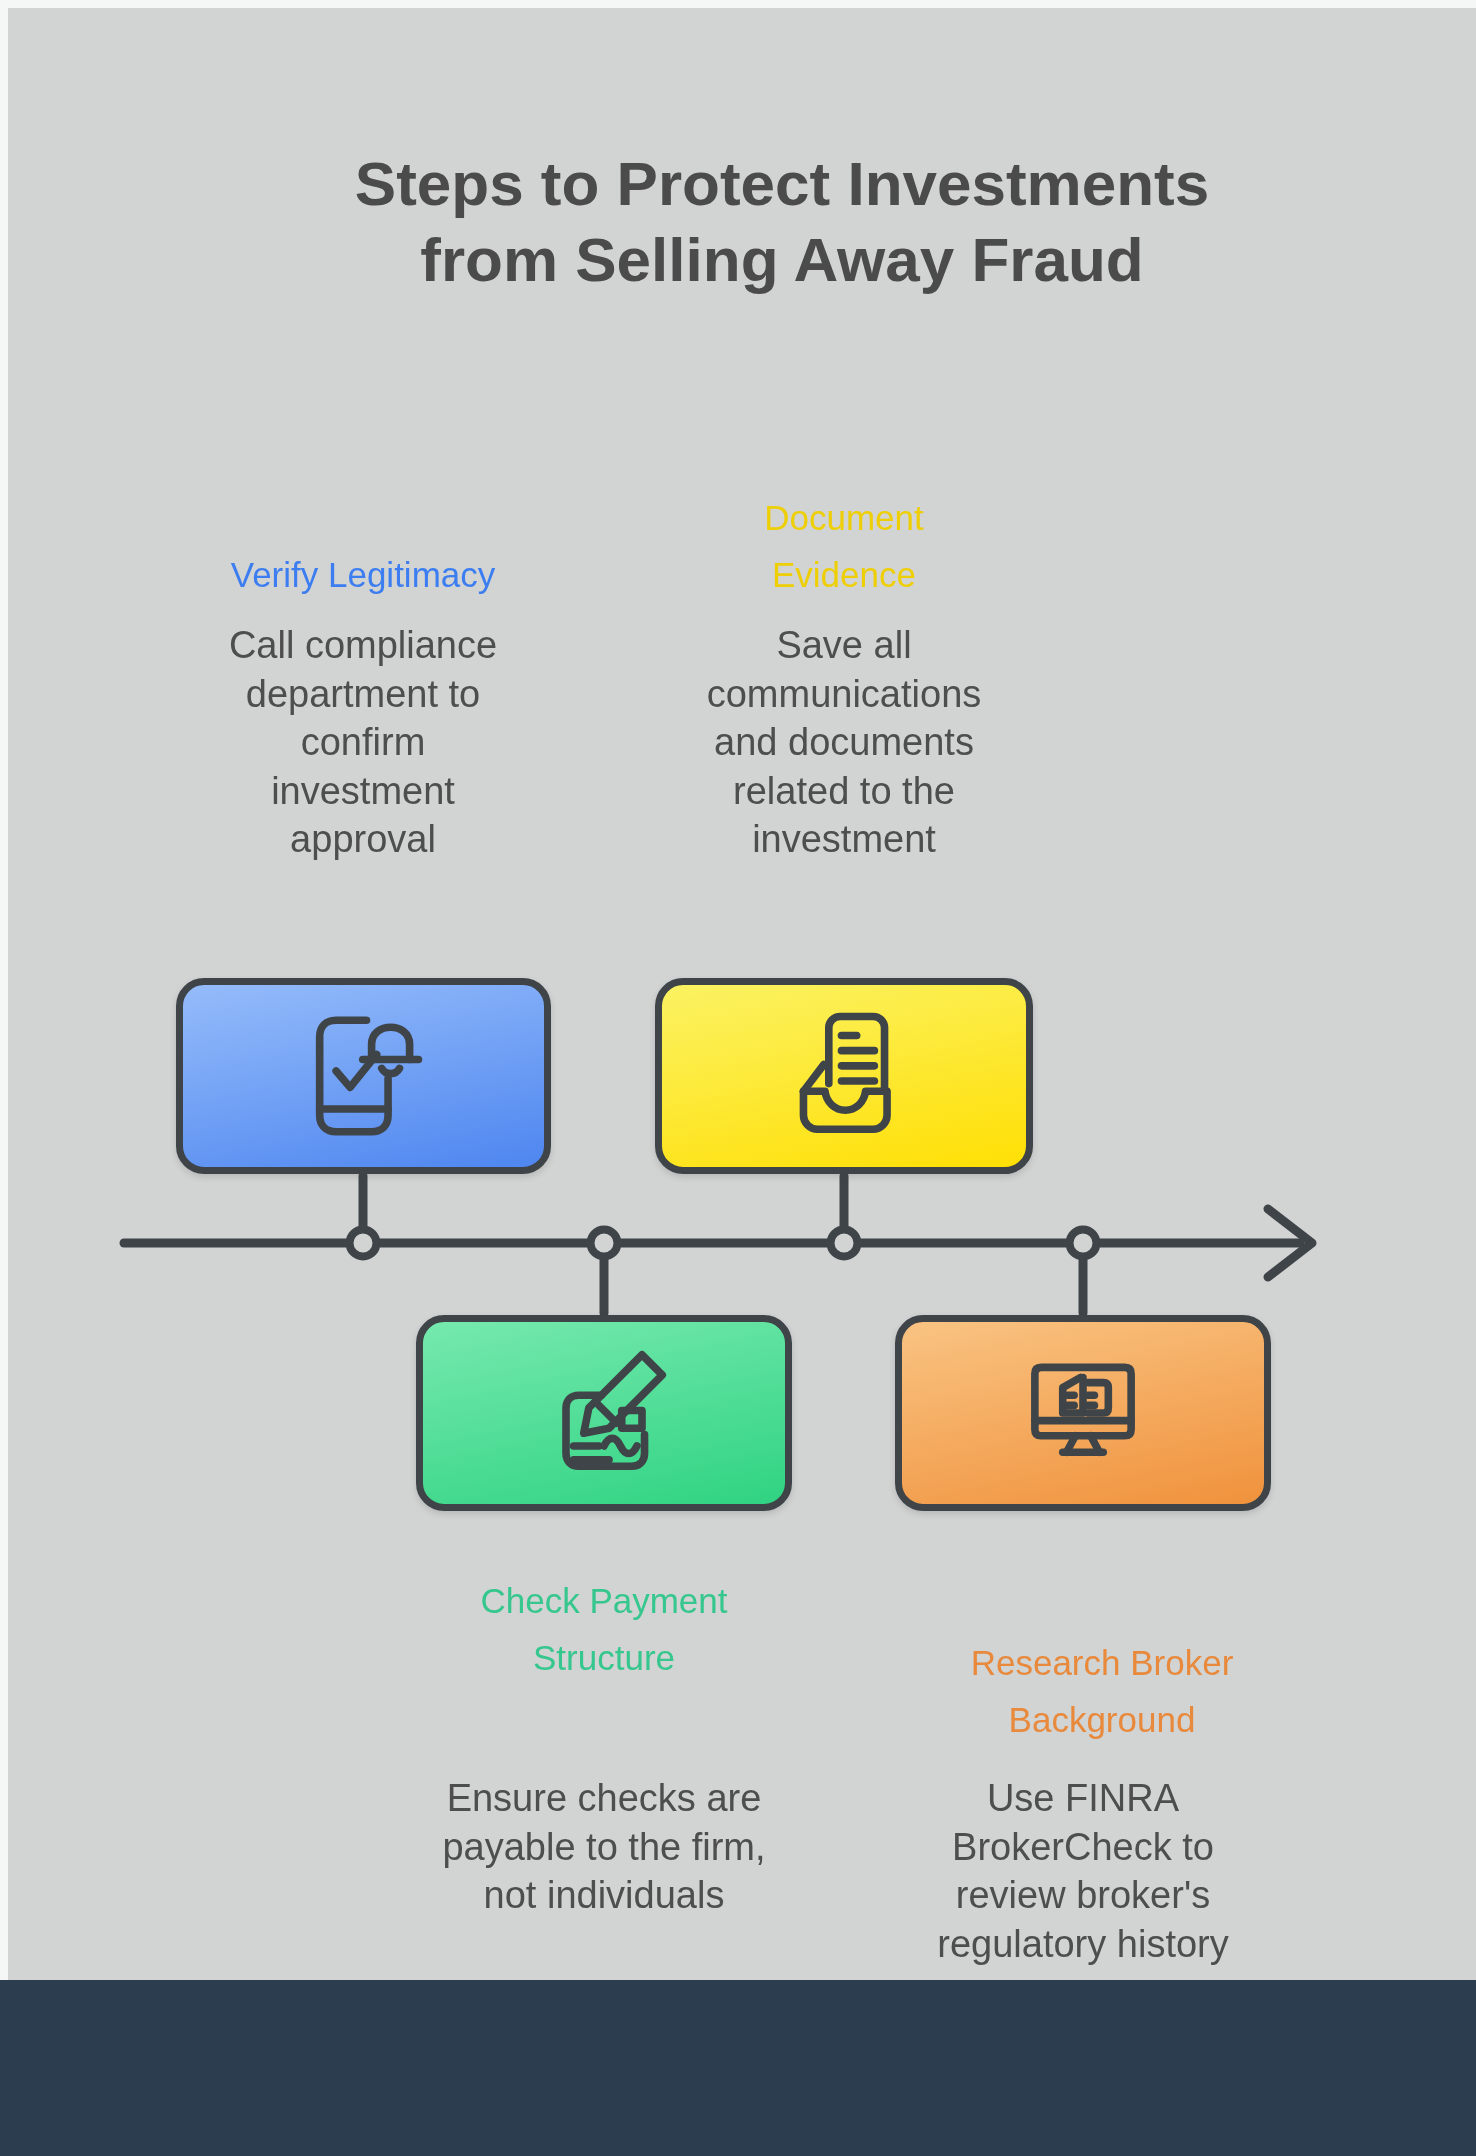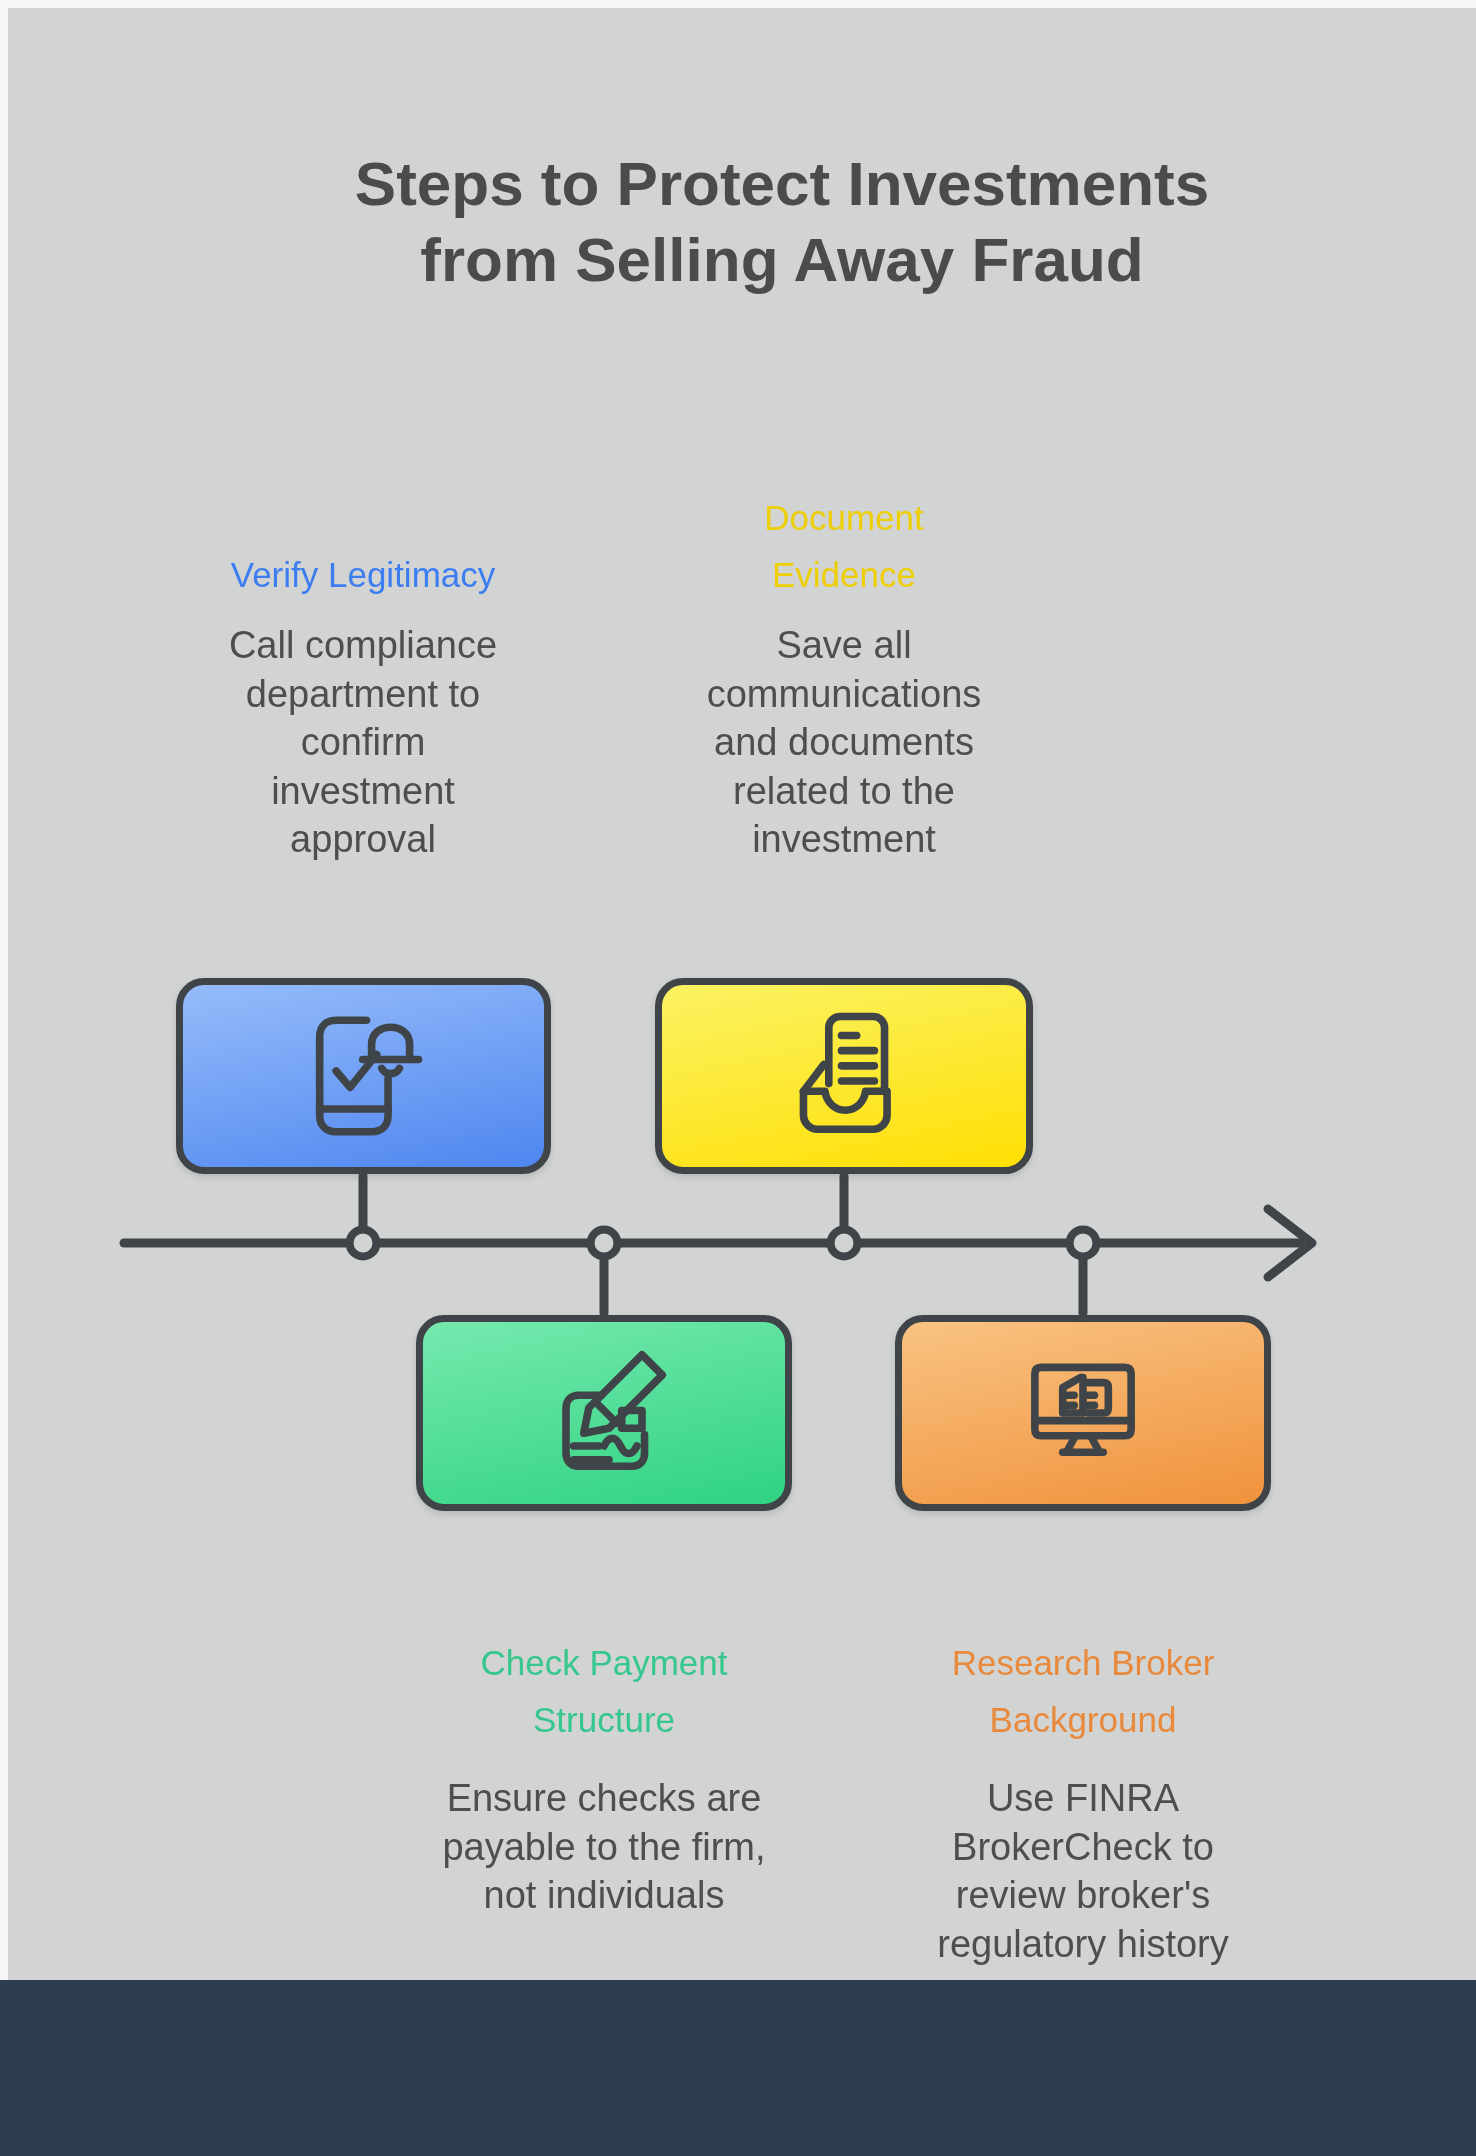--- a/index.html
+++ b/index.html
@@ -48,22 +48,22 @@
   }
   #timeline-svg{ left:0; top:0; width:1476px; height:2156px; pointer-events:none; }
   #timeline-svg .tl{
     stroke:var(--stroke); stroke-width:9; fill:none;
     stroke-linecap:round; stroke-linejoin:round;
   }
   #timeline-svg circle{ fill:#d2d3d3; stroke:var(--stroke); stroke-width:8; }
   
   #heading-1{ left:153px; top:546px; }
   #heading-2{ left:634px; top:489px; }
-  #heading-3{ left:394px; top:1634px; }
-  #heading-4{ left:873px; top:1634px; }
+  #heading-3{ left:394px; top:1572px; }
+  #heading-4{ left:892px; top:1634px; }
   #body-1{ left:153px; top:621px; }
   #body-2{ left:634px; top:621px; }
   #body-3{ left:394px; top:1774px;text-align:center; }
   #body-4{ left:873px; top:1774px; }
   #box-1{ left:176px; top:978px; }
   #box-2{ left:655px; top:978px; width:378px; }
   #box-3{ left:416px; top:1315px; width:376px; }
   #box-4{ left:895px; top:1315px; width:376px; }
 </style>
 </head>

